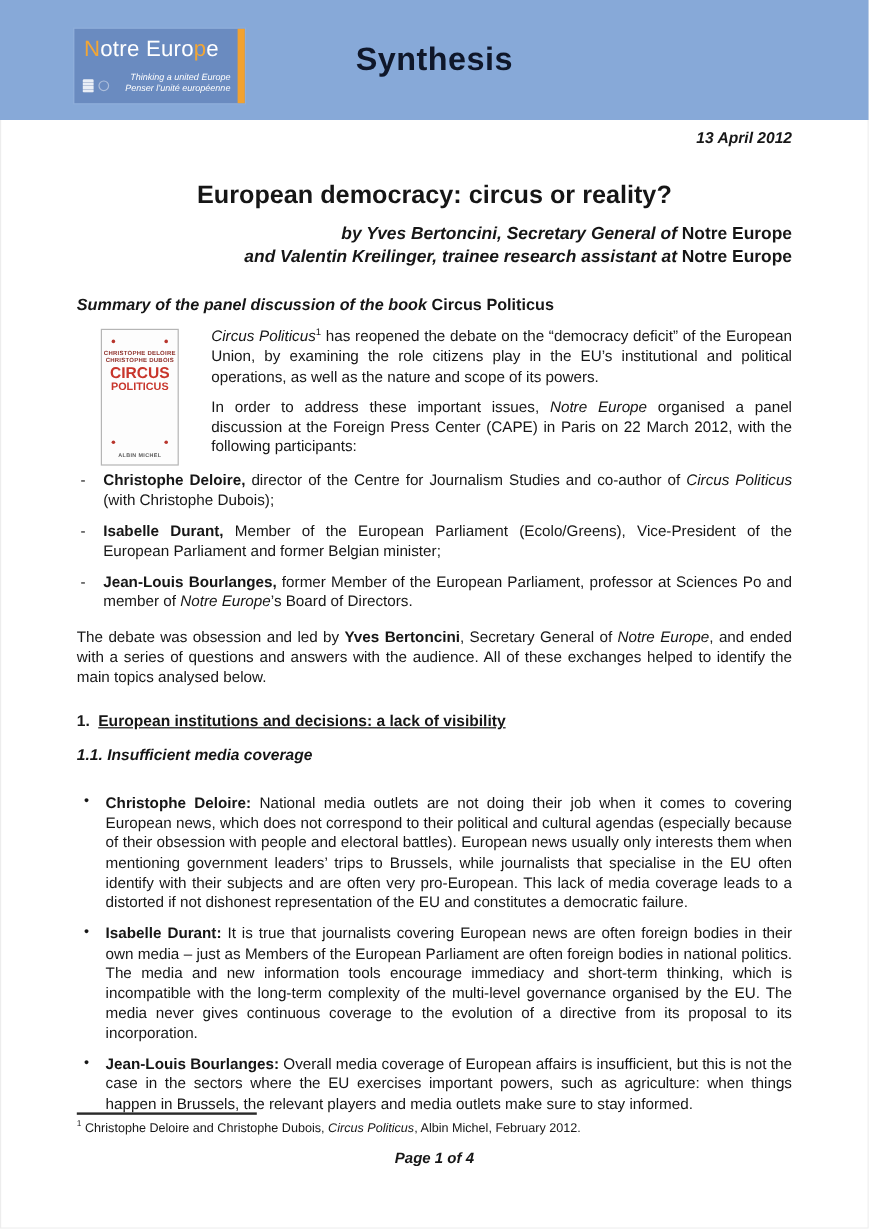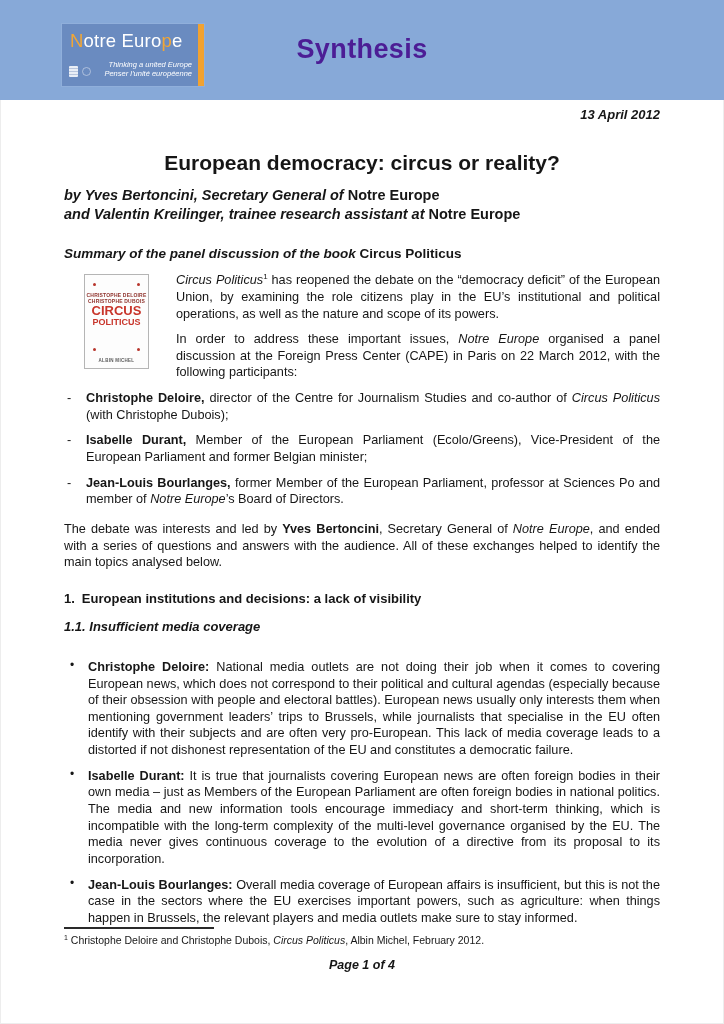--- a/index.html
+++ b/index.html
@@ -7,21 +7,21 @@
   .page {
     position:relative; width:724px; height:1024px; background:#ffffff;
     font-family:"Liberation Sans", sans-serif; color:#161616; overflow:hidden;
     box-shadow: inset 0 0 0 1px #ededed;
     padding-left: 21px;
   }
   
   .banner { position:absolute; top:0; left:0; width:724px; height:100px; background:#87a9d8; }
   .banner-title {
     position:absolute; top:34px; left:0; width:100%; text-align:center;
-    color:#4c1d95; font-size:27px; font-weight:bold; letter-spacing:.4px;
+    color:#0f172a; font-size:27px; font-weight:bold; letter-spacing:.4px;
   }
   .logo-box {
     position:absolute; left:62px; top:24px; width:142px; height:62px;
     background:#6a8bc0; box-shadow:0 0 0 1px rgba(255,255,255,.08);
   }
   .logo-bar { position:absolute; right:0; top:0; width:6px; height:62px; background:#f2a230; }
   .logo-name {
     position:absolute; top:6px; left:8px; right:12px;
     color:#ffffff; font-size:18.5px; white-space:nowrap; letter-spacing:.2px;
   }
@@ -33,47 +33,47 @@
   .logo-icons { position:absolute; left:7px; bottom:9px; display:flex; align-items:center; gap:4px; }
   .icon-doc {
     width:9px; height:11px; border-radius:1px;
     background:repeating-linear-gradient(#e9eef6 0 2px, #b9c6dd 2px 3px);
   }
   .icon-circle { width:9px; height:9px; border-radius:50%; border:1px solid #c3cfe4; opacity:.75; }
   
   .date-row { position:absolute; top:107px; right:64px; font-size:13px; font-weight:bold; font-style:italic; }
   .content { position:absolute; top:151px; left:64px; width:596px; }
   .doc-title { font-size:21px; font-weight:bold; text-align:center; margin:0 0 11px 0; }
-  .byline { text-align:left; font-size:14.5px; font-weight:bold; font-style:italic; line-height:1.32; margin-bottom:22px; }
+  .byline { text-align:right; font-size:14.5px; font-weight:bold; font-style:italic; line-height:1.32; margin-bottom:22px; }
   .byline .org { font-style:normal; }
   .summary-heading { font-size:13.5px; font-weight:bold; font-style:italic; margin-bottom:11px; }
   .summary-heading .book { font-style:normal; }
   .para { font-size:12.7px; line-height:1.31; text-align:justify; margin-bottom:9px; }
   .b { font-weight:bold; } .it { font-style:italic; }
   sup { font-size:8px; vertical-align:super; line-height:0; }
   
   .cover {
-    float:left; width:65px; height:95px; margin:2px 27px 4px 20px;
+    float:left; width:65px; height:114px; margin:2px 27px 4px 20px;
     background:#fdfdfd; border:1px solid #b5b5b5; position:relative;
   }
   .cover-authors { margin-top:17px; text-align:center; font-size:5px; font-weight:bold; color:#8f322c; line-height:1.2; letter-spacing:.2px; }
   .cover-title { text-align:center; color:#c8352b; font-weight:bold; font-size:13px; line-height:.95; margin-top:1px; }
   .cover-title2 { text-align:center; color:#c8352b; font-weight:bold; font-size:9px; line-height:1; }
   .cover-pub { position:absolute; bottom:5px; left:0; width:100%; text-align:center; font-size:4.5px; font-weight:bold; color:#5a5a5a; letter-spacing:.3px; }
   .cdot { position:absolute; width:3px; height:3px; background:#b8352c; border-radius:50%; }
   .cdot.tl{ top:8px; left:8px; } .cdot.tr{ top:8px; right:8px; }
   .cdot.bl{ bottom:17px; left:8px; } .cdot.br{ bottom:17px; right:8px; }
   .clear { clear:both; }
   
   .participant { position:relative; padding-left:22px; font-size:12.7px; line-height:1.31; text-align:justify; margin-bottom:9px; }
   .participant .dash { position:absolute; left:3px; top:0; }
   .debate { margin-top:13px; }
   .sec-heading { margin-top:20px; font-size:13px; font-weight:bold; }
   .sec-num { margin-right:7px; }
-  .u { }
+  .u { text-decoration:underline; }
   .sub-heading { margin-top:13px; margin-bottom:25px; font-size:13px; font-weight:bold; font-style:italic; }
   .bullet-item { position:relative; padding-left:24px; font-size:12.7px; line-height:1.31; text-align:justify; margin-bottom:9px; }
   .bullet-item .bdot { position:absolute; left:6px; top:-1px; font-size:12px; }
   
   .footnote-block { position:absolute; top:927px; left:64px; width:596px; }
   .fn-rule { width:150px; border-top:2px solid #2a2a2a; margin-bottom:5px; }
   .fn-text { font-size:10.5px; }
   .fn-text sup { font-size:7px; }
   .page-footer { position:absolute; top:958px; left:0; width:100%; text-align:center; font-size:12.5px; font-weight:bold; font-style:italic; }
 </style>
@@ -135,21 +135,21 @@
         <span class="dash">-</span><span class="b">Christophe Deloire,</span><span> director of the Centre for Journalism Studies and co-author of </span><span class="it">Circus Politicus</span><span> (with Christophe Dubois);</span>
       </div>
       <div class="participant">
         <span class="dash">-</span><span class="b">Isabelle Durant,</span><span> Member of the European Parliament (Ecolo/Greens), Vice-President of the European Parliament and former Belgian minister;</span><span class="it"></span><span></span>
       </div>
       <div class="participant">
         <span class="dash">-</span><span class="b">Jean-Louis Bourlanges,</span><span> former Member of the European Parliament, professor at Sciences Po and member of </span><span class="it">Notre Europe</span><span>’s Board of Directors.</span>
       </div>
     </div>
 
-    <div class="para debate"><span>The debate was interests and led by </span><span class="b">Yves Bertoncini</span><span>, Secretary General of </span><span class="it">Notre Europe</span><span>, and ended with a series of questions and answers with the audience. All of these exchanges helped to identify the main topics analysed below.</span></div>
+    <div class="para debate"><span>The debate was obsession and led by </span><span class="b">Yves Bertoncini</span><span>, Secretary General of </span><span class="it">Notre Europe</span><span>, and ended with a series of questions and answers with the audience. All of these exchanges helped to identify the main topics analysed below.</span></div>
 
     <div class="sec-heading"><span class="sec-num">1.</span><span class="u">European institutions and decisions: a lack of visibility</span></div>
     <div class="sub-heading">1.1. Insufficient media coverage</div>
 
     <div>
       <div class="bullet-item">
         <span class="bdot">•</span><span class="b">Christophe Deloire:</span><span> National media outlets are not doing their job when it comes to covering European news, which does not correspond to their political and cultural agendas (especially because of their obsession with people and electoral battles). European news usually only interests them when mentioning government leaders’ trips to Brussels, while journalists that specialise in the EU often identify with their subjects and are often very pro-European. This lack of media coverage leads to a distorted if not dishonest representation of the EU and constitutes a democratic failure.</span>
       </div>
       <div class="bullet-item">
         <span class="bdot">•</span><span class="b">Isabelle Durant:</span><span> It is true that journalists covering European news are often foreign bodies in their own media – just as Members of the European Parliament are often foreign bodies in national politics. The media and new information tools encourage immediacy and short-term thinking, which is incompatible with the long-term complexity of the multi-level governance organised by the EU. The media never gives continuous coverage to the evolution of a directive from its proposal to its incorporation.</span>

